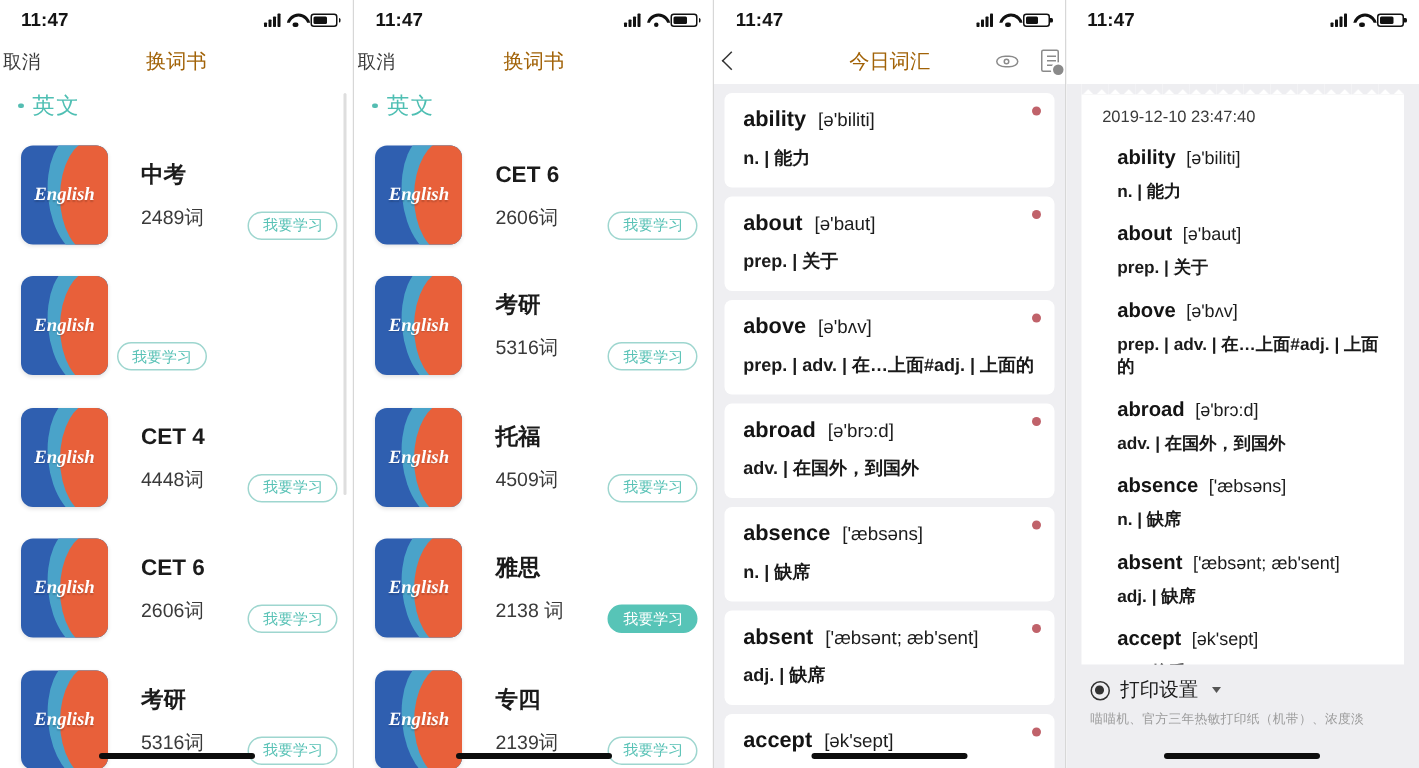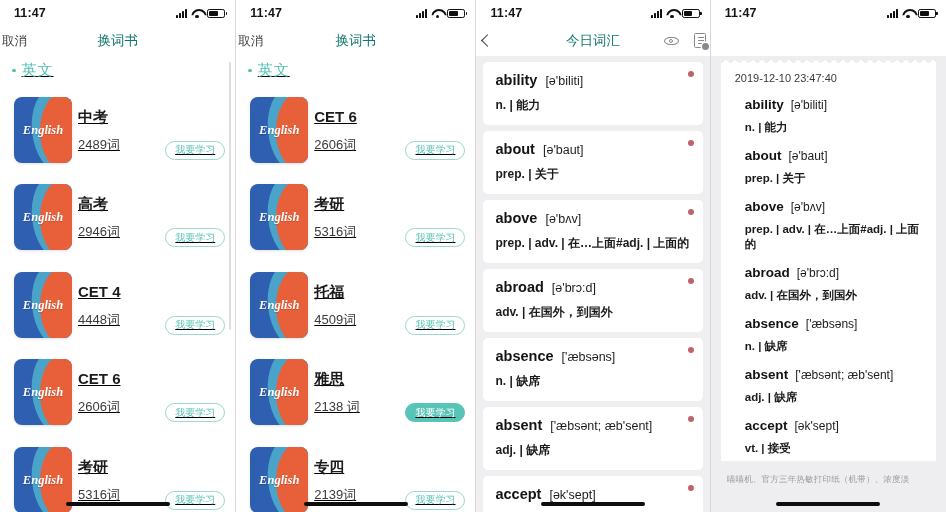--- a/index.html
+++ b/index.html
@@ -44,21 +44,21 @@
   .batt i{display:block;height:100%;width:62%;background:#111;border-radius:1px;}
 
   
   .navbar{
     height:30px;display:flex;align-items:center;
     padding:0 2px;box-sizing:border-box;position:relative;background:#fff;
   }
   .nav-cancel{font-size:12.5px;color:#3b3b3b;}
   .nav-title{
     position:absolute;left:0;right:0;text-align:center;
-    font-size:13.5px;color:#0f766e;font-weight:500;pointer-events:none;
+    font-size:13.5px;color:#a16207;font-weight:500;pointer-events:none;
   }
   .nav-back{
     width:16px;height:16px;position:relative;cursor:pointer;
   }
   .nav-back::before{
     content:"";position:absolute;left:5px;top:3px;width:8px;height:8px;
     border-left:1.8px solid #333;border-bottom:1.8px solid #333;
     transform:rotate(45deg);
   }
   .nav-right{margin-left:auto;display:flex;align-items:center;gap:14px;z-index:2;}
@@ -97,21 +97,21 @@
     border-radius:1px 1px 0 0;background:#fff;
   }
   .printer-ic .pbot{
     position:absolute;left:3px;bottom:0;width:11px;height:4.5px;
     border:1.3px solid #5d5d5d;box-sizing:border-box;background:#fff;
   }
 
   
   .list-wrap{
     position:absolute;top:56px;left:0;right:0;bottom:0;
-    overflow:hidden;background:#fff;text-decoration:underline;
+    overflow:hidden;background:#fff;
   }
   .sec-head{
     display:flex;align-items:center;gap:6px;
     padding:5px 0 6px 12px;
   }
   .sec-dot{width:3.5px;height:3.5px;border-radius:50%;background:#54bdb2;}
   .sec-label{font-size:15px;color:#4fbfb3;letter-spacing:1px;}
 
   .book-row{
     display:flex;align-items:center;
@@ -132,21 +132,21 @@
   .cover .blob{
     position:absolute;right:-12px;top:-4px;width:44px;height:76px;
     background:#e8603a;border-radius:50%;
   }
   .cover .cv-txt{
     position:absolute;left:0;right:0;top:50%;transform:translateY(-50%);
     text-align:center;color:#fff;font-size:12.5px;font-style:italic;
     font-family:"Liberation Serif",serif;font-weight:bold;
     text-shadow:0 1px 1px rgba(0,0,0,0.18);
   }
-  .book-meta{margin-left:6px;display:flex;flex-direction:column;gap:14px;flex:1;min-width:0;}
+  .book-meta{margin-left:22px;display:flex;flex-direction:column;gap:14px;flex:1;min-width:0;}
   .book-name{font-size:15px;color:#1b1b1b;font-weight:bold;line-height:1;}
   .book-count{font-size:13px;color:#3a3a3a;line-height:1;}
   .learn-btn{
     flex:none;margin-left:6px;
     min-width:58px;height:19px;border-radius:10px;
     display:flex;align-items:center;justify-content:center;
     font-size:10px;box-sizing:border-box;padding:0 9px;
     border:1px solid #9ed6cf;color:#59c2b6;background:#fff;
     align-self:flex-end;margin-bottom:4px;
   }
@@ -264,24 +264,20 @@
           <div class="book-count">2489词</div>
         </div>
         <div class="learn-btn">我要学习</div>
       </div>
       <div class="book-row">
         <div class="cover">
             <div class="band"></div>
             <div class="blob"></div>
             <div class="cv-txt">English</div>
           </div>
-        <div class="book-meta">
-          <div class="book-name">高考</div>
-          <div class="book-count">2946词</div>
-        </div>
         <div class="learn-btn">我要学习</div>
       </div>
       <div class="book-row">
         <div class="cover">
             <div class="band"></div>
             <div class="blob"></div>
             <div class="cv-txt">English</div>
           </div>
         <div class="book-meta">
           <div class="book-name">CET 4</div>
@@ -561,19 +557,24 @@
         </div>
         <div class="rc-item">
           <div class="rc-top">
               <span class="rc-word">accept</span>
               <span class="rc-phon">[ək'sept]</span>
             </div>
           <div class="rc-def">vt. | 接受</div>
         </div>
       </div>
       <div class="print-bar">
+        <div class="pb-row">
+          <span class="pb-radio"></span>
+          <span class="pb-label">打印设置</span>
+          <span class="pb-caret"></span>
+        </div>
         <div class="pb-sub">喵喵机、官方三年热敏打印纸（机带）、浓度淡</div>
       </div>
     </div>
     <div class="home-ind"></div>
   </div>
 
 </div>
 
 </body></html>

